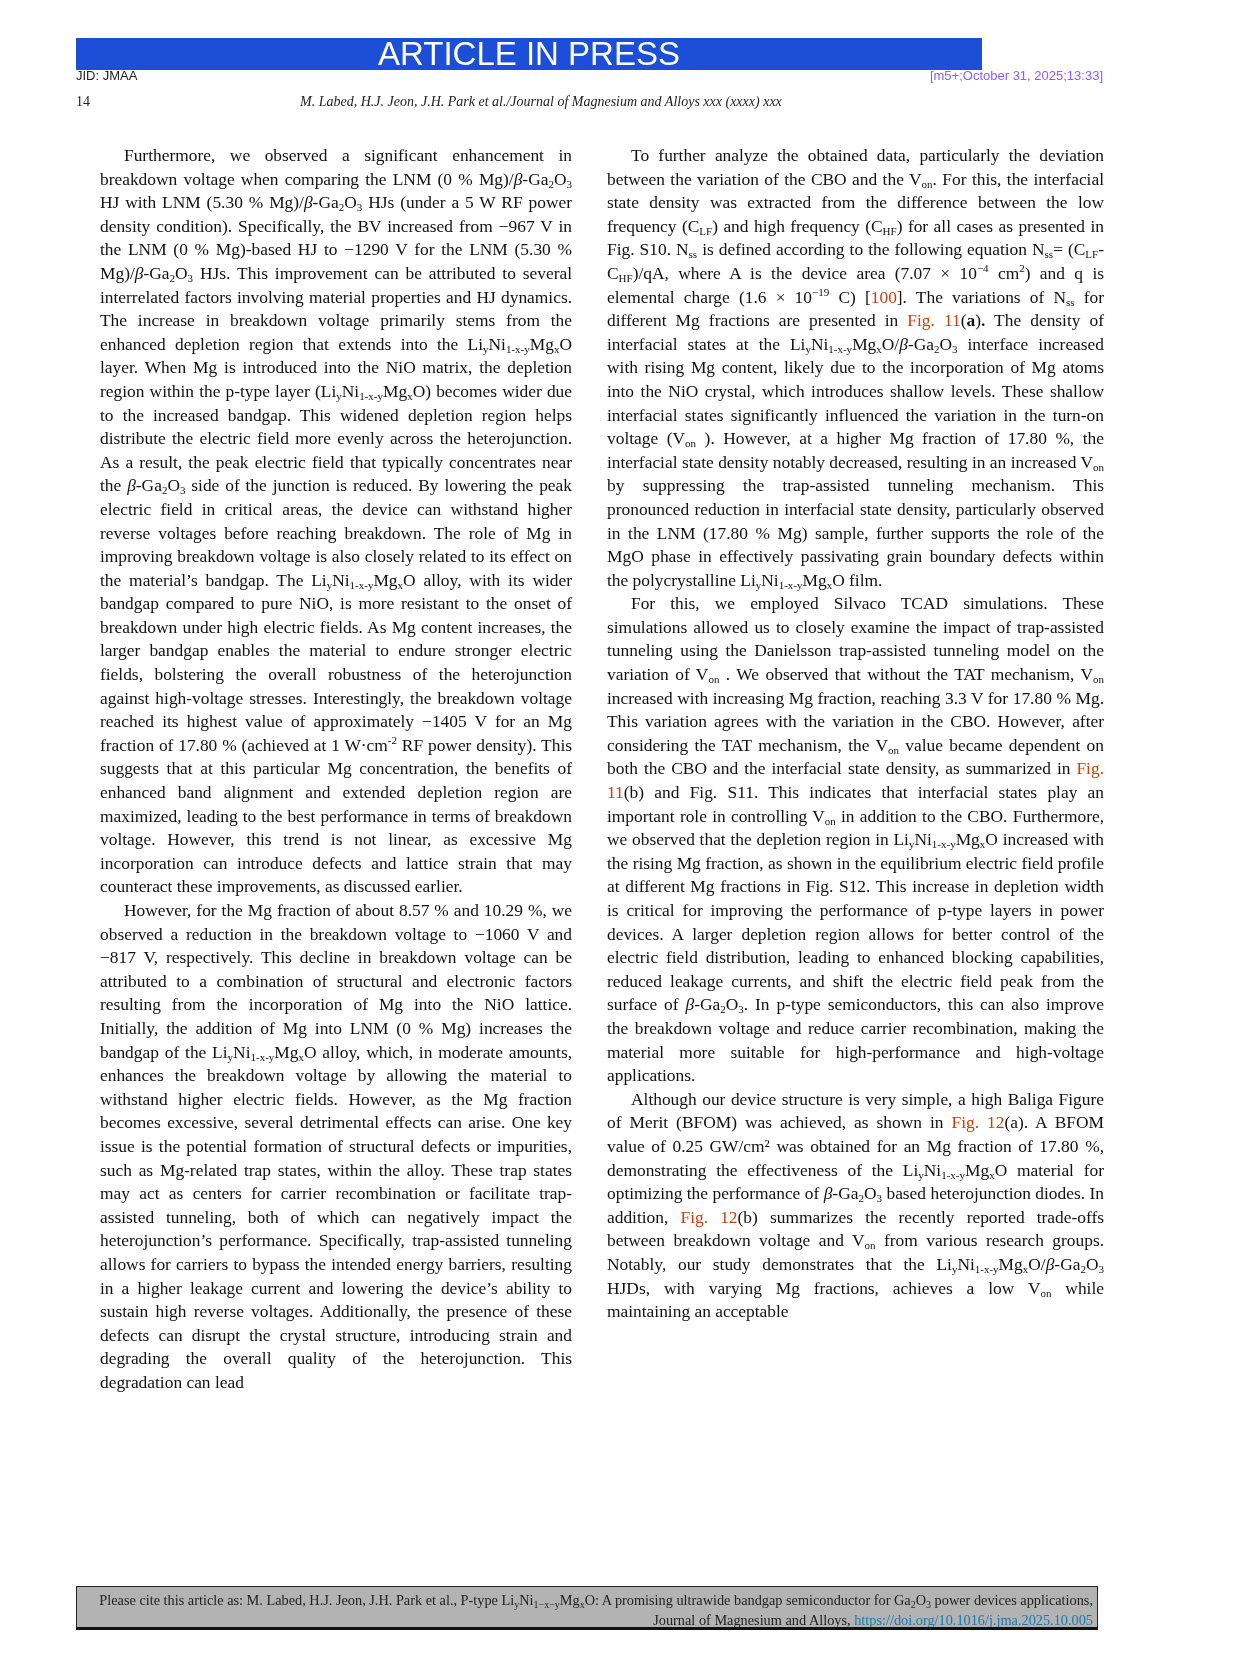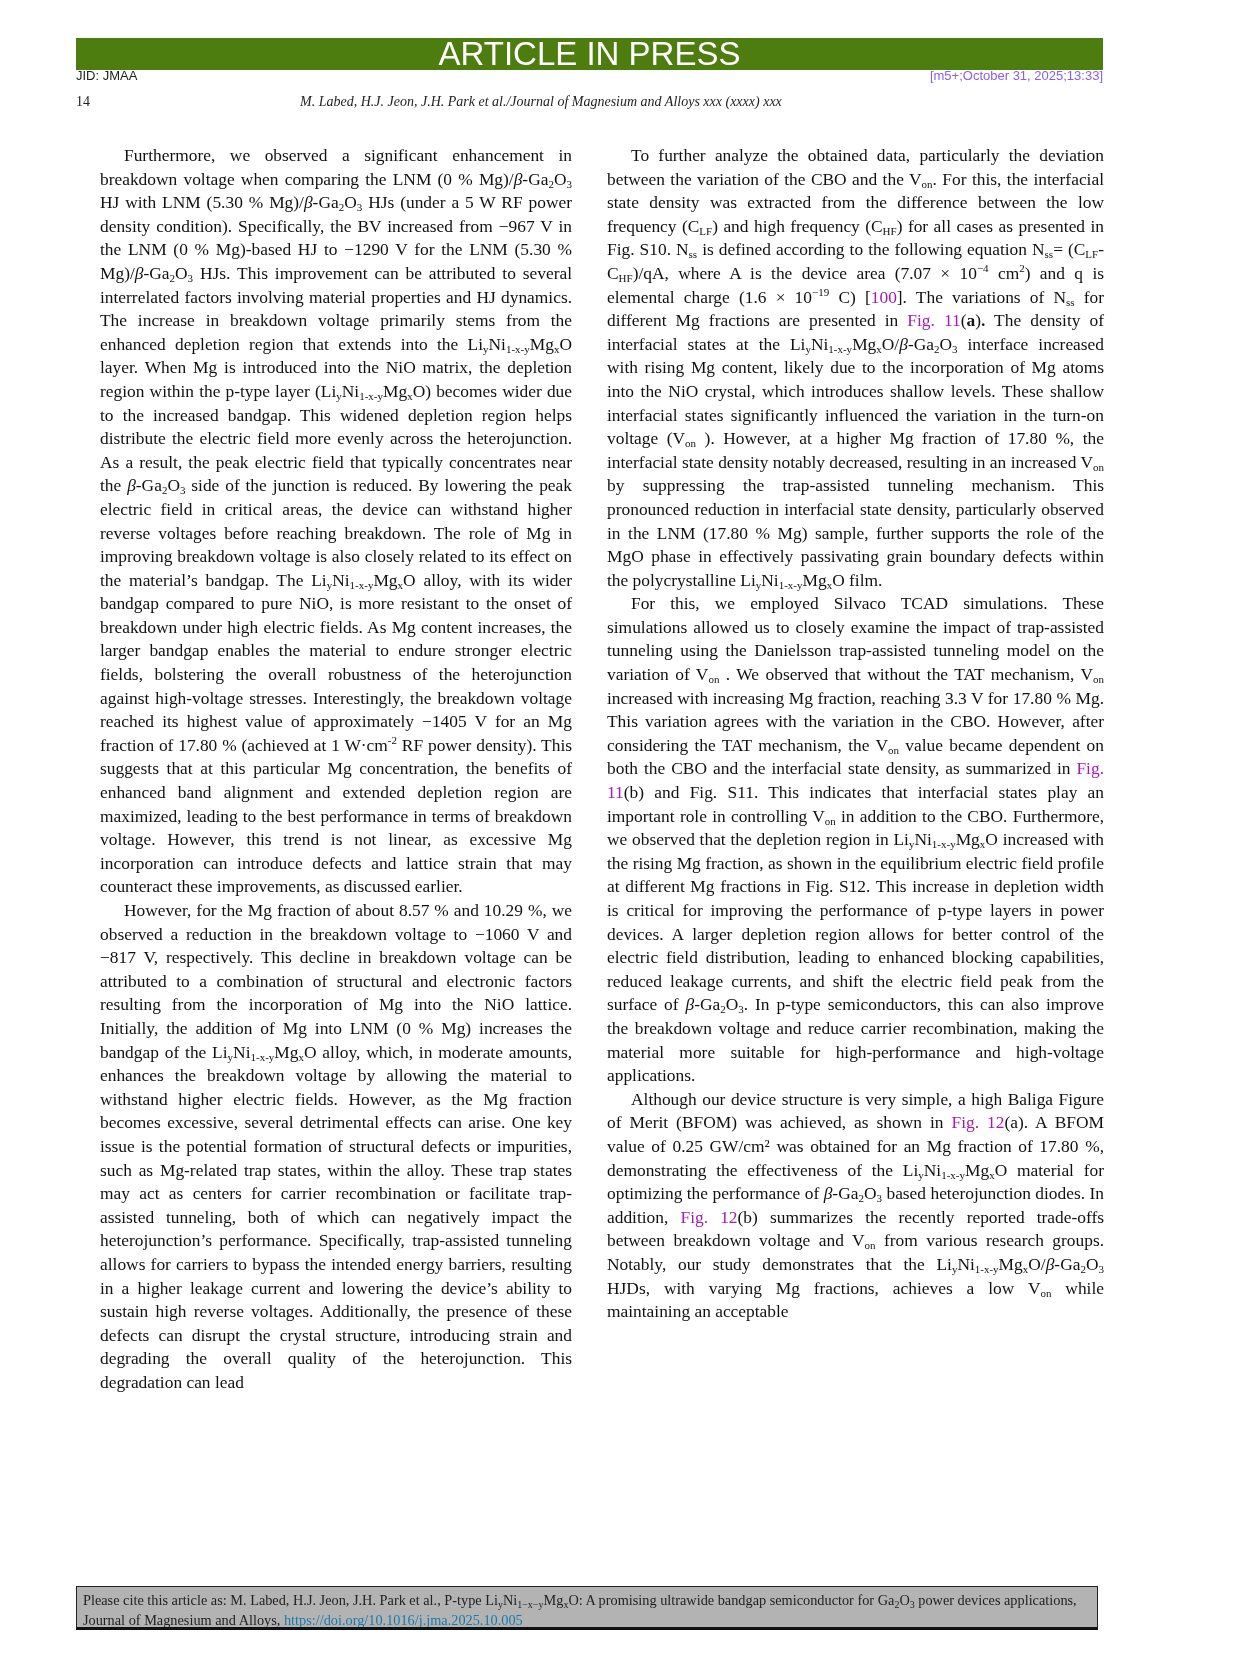--- a/index.html
+++ b/index.html
@@ -1,40 +1,40 @@
 <!DOCTYPE html>
 <html><head>
 <meta charset="utf-8">
 <style>
   html, body { margin: 0; padding: 0; background: #ffffff; }
   body { width: 1241px; height: 1654px; position: relative; overflow: hidden;
          font-family: "Liberation Serif", "DejaVu Serif", serif; color: #111; }
-  .banner { position: absolute; left: 76px; top: 38px; width: 1027px; height: 32px;
-            background: #4d7c0f; }
+  .banner { position: absolute; left: 76px; top: 38px; width: 878px; height: 32px;
+            background: #1d4ed8; padding-left: 28px; }
   .banner-text { position: absolute; left: 0; right: 0; top: -3px; text-align: center;
                  font-family: "Liberation Sans", "DejaVu Sans", sans-serif; font-size: 33px;
                  color: #ffffff; letter-spacing: 0px; line-height: 38px; }
   .jid { position: absolute; left: 76px; top: 68px; font-family: "Liberation Sans", "DejaVu Sans", sans-serif;
          font-size: 13px; color: #222; text-align: right; }
   .version { position: absolute; right: 138px; top: 68px; font-family: "Liberation Sans", "DejaVu Sans", sans-serif;
              font-size: 13px; color: #8b5cf6; }
   .page-num { position: absolute; left: 76px; top: 94px; font-size: 14px; color: #222; }
   .running-head { position: absolute; left: 300px; top: 94px; font-size: 14px; font-style: italic; color: #222; }
   .col { position: absolute; top: 128px; width: 476px; font-size: 17.4px; line-height: 23.6px;
          text-align: justify; hyphens: none; margin-top: 16px; }
   .col.left { left: 100px; width: 472px; }
   .col.right { left: 607px; width: 497px; }
   .col p { margin: 0; text-indent: 24px; }
   .col p.cont { text-indent: 0; }
   .col sub { font-size: 11px; vertical-align: -3px; line-height: 0; }
   .col sup { font-size: 11px; vertical-align: 7px; line-height: 0; }
-  .link { color: #a21caf; cursor: pointer; }
+  .link { color: #c2410c; cursor: pointer; }
   .cite-box { position: absolute; left: 76px; top: 1586px; width: 1022px; height: 44px;
               background: #b3b3b3; border: 1px solid #222; border-bottom: 3px solid #111;
-              font-size: 14.3px; line-height: 20px; padding: 3px 4px 0 6px; box-sizing: border-box; color: #222; overflow: hidden; }
+              font-size: 14.3px; line-height: 20px; padding: 3px 4px 0 6px; box-sizing: border-box; color: #222; overflow: hidden; text-align: right; }
   .cite-box sub { font-size: 10px; vertical-align: -3px; line-height: 0; }
   .cite-box .link { color: #1a7ab0; }
 </style>
 </head>
 <body>
 
 <div class="banner">
   <div class="banner-text">ARTICLE IN PRESS</div>
 </div>
 <div class="jid">JID: JMAA</div>

